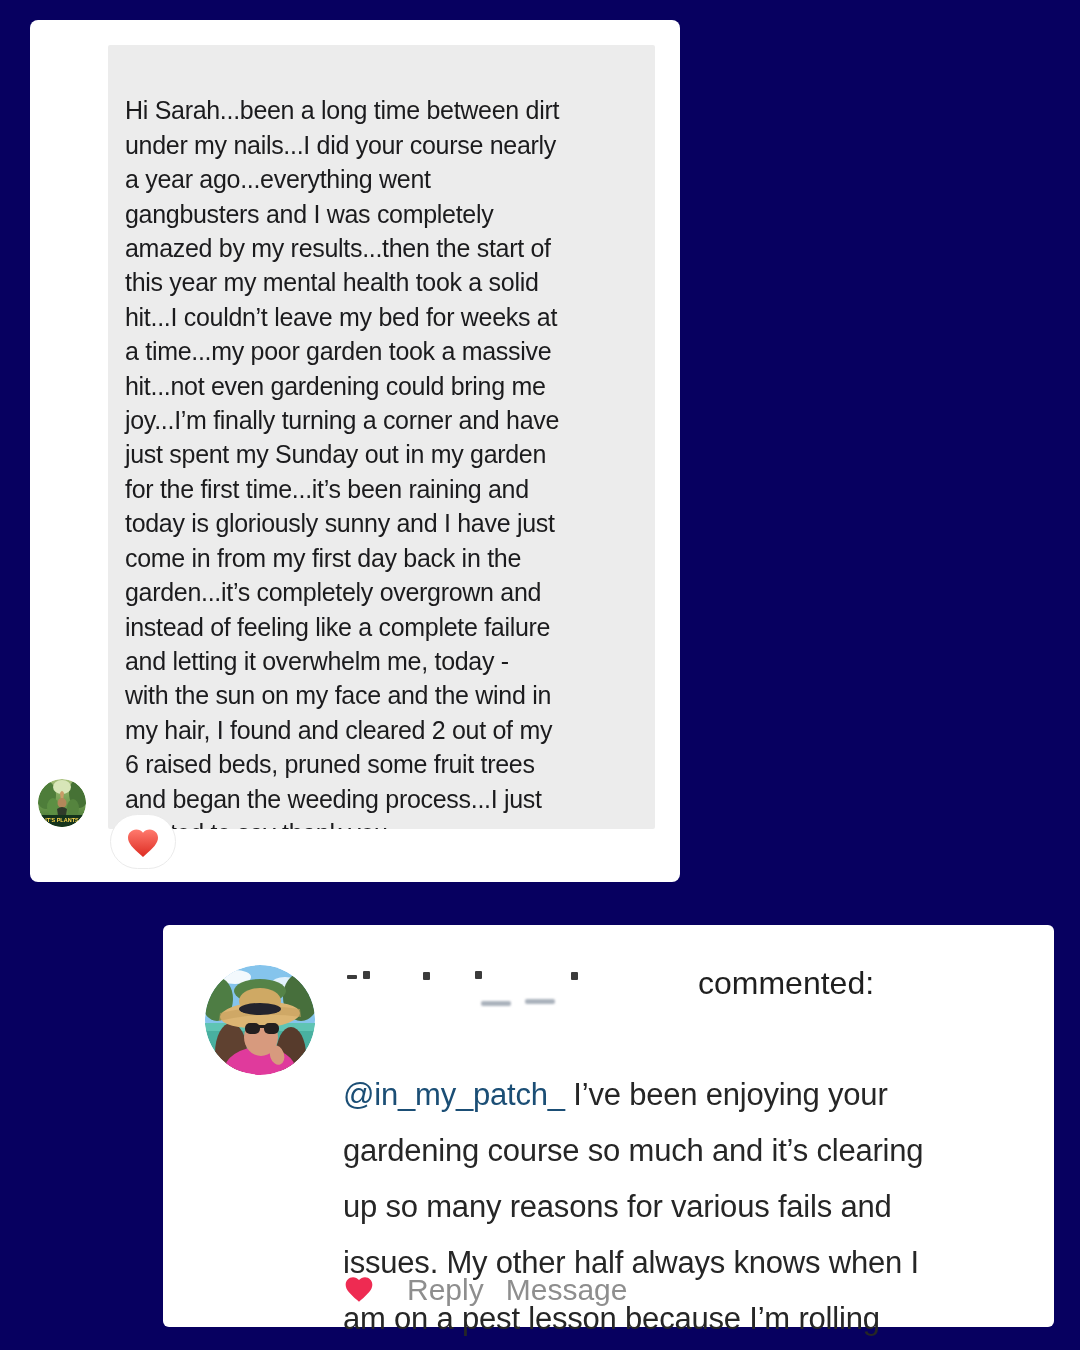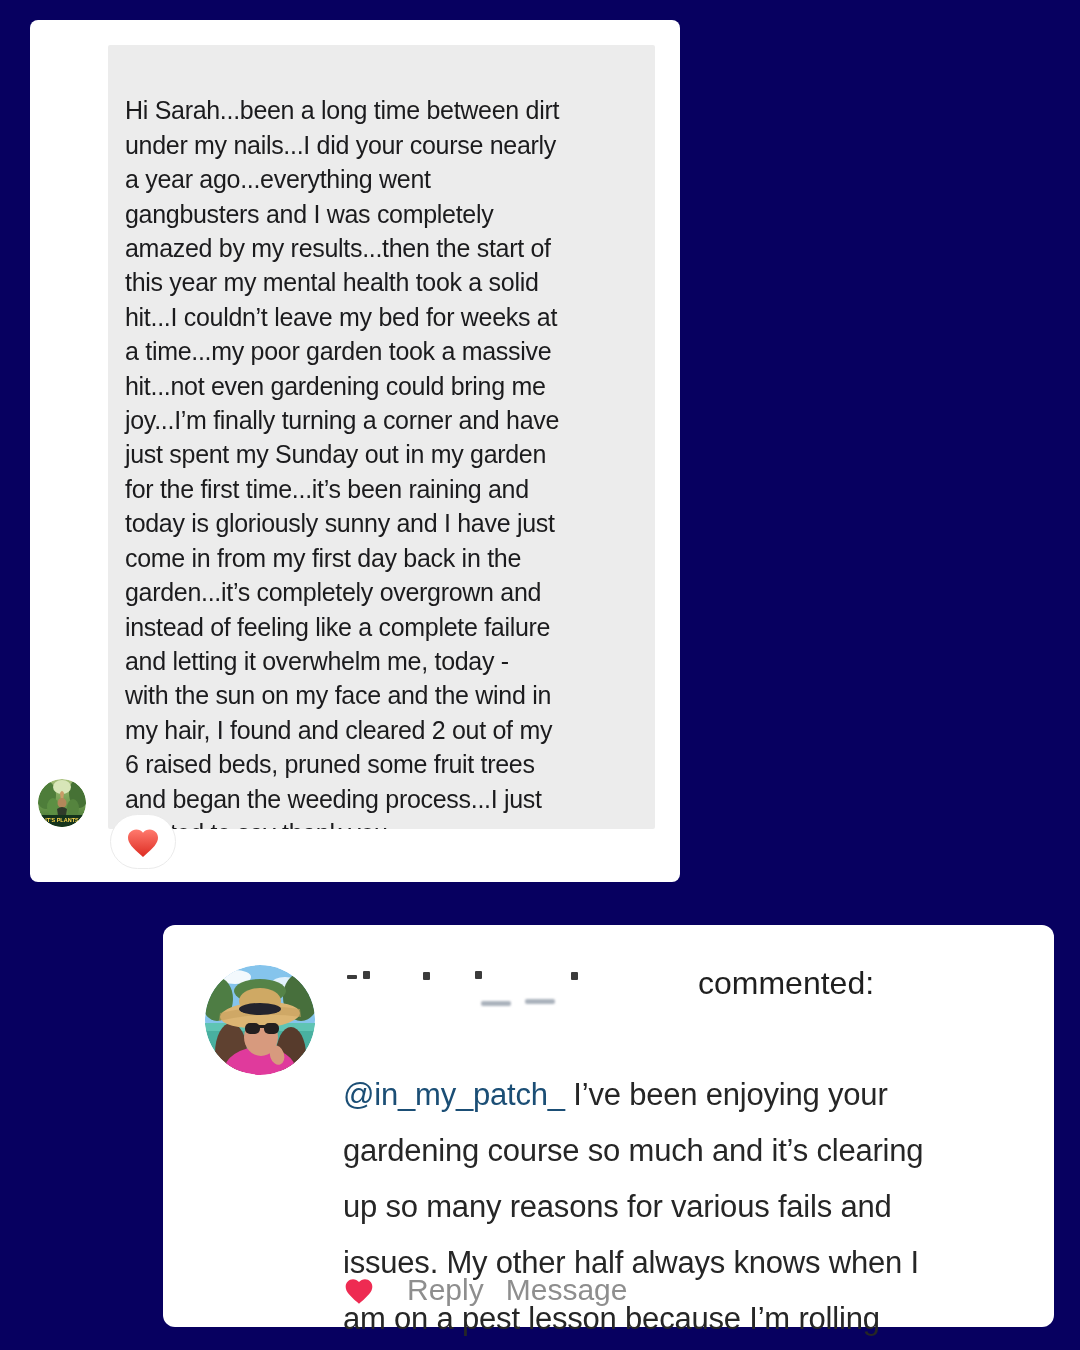--- a/index.html
+++ b/index.html
@@ -30,21 +30,21 @@
   .dm-reaction{
     position:absolute;left:80px;top:794px;width:66px;height:55px;
     background:#ffffff;border:1px solid #ebebeb;border-radius:28px;
     display:flex;align-items:center;justify-content:center;
     box-sizing:border-box;
   }
 
   
   .comment-card{
     position:absolute;left:163px;top:925px;width:891px;height:402px;
-    background:#ffffff;border-radius:12px;
+    background:#ffffff;border-radius:6px;
   }
   .profile-pic{
     position:absolute;left:42px;top:40px;width:110px;height:110px;
     border-radius:50%;overflow:hidden;
   }
   .comment-content{
     position:absolute;left:180px;top:36px;width:705px;
   }
   .comment-line1{
     position:relative;height:44px;
@@ -66,21 +66,21 @@
   }
   .comment-body{
     margin-top:6px;
     font-size:31px;line-height:56px;color:#262626;
     white-space:pre-line;letter-spacing:-0.2px;
   }
   .mention{color:#1b4e75;}
   .timestamp{color:#9b9b9b;font-weight:bold;}
   .action-row{
     position:absolute;left:180px;top:348px;
-    display:flex;align-items:center;
+    display:flex;
   }
   .action-label{
     font-size:30px;color:#8e8e8e;font-weight:500;
   }
   .reply-label{margin-left:32px;}
   .message-label{margin-left:22px;}
 </style>
 </head>
 <body>
 

